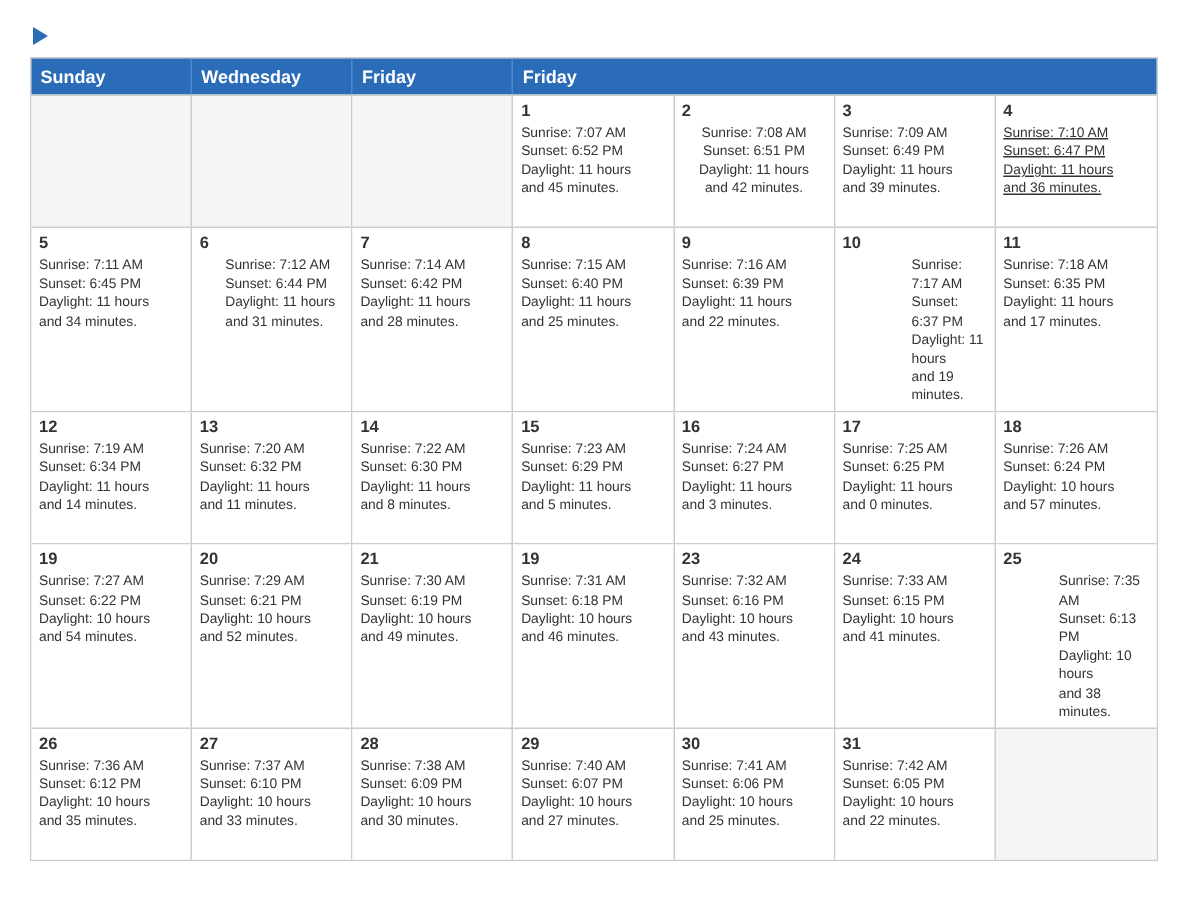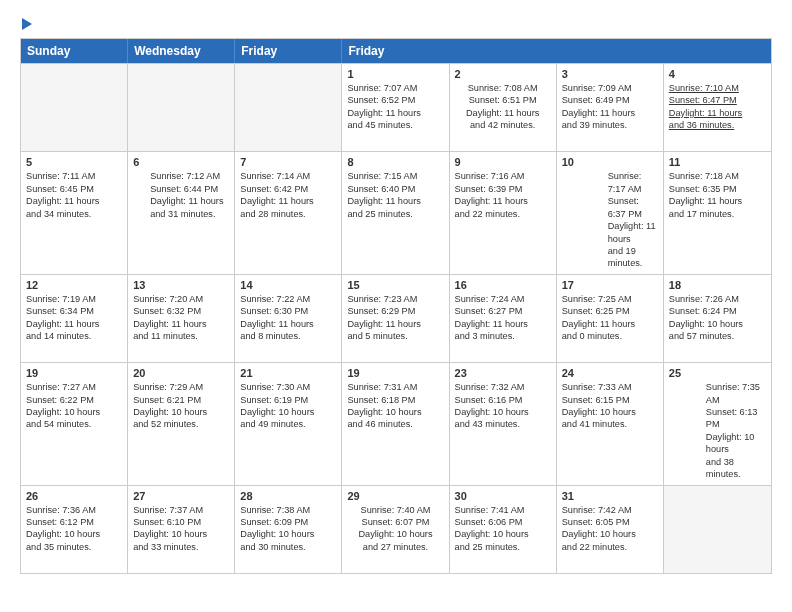--- a/index.html
+++ b/index.html
@@ -346,21 +346,21 @@
           </div>
           <div class="cal-cell">
             <div class="day-number">28</div>
             <div class="day-info" style="white-space: pre-line;">Sunrise: 7:38 AM
 Sunset: 6:09 PM
 Daylight: 10 hours
 and 30 minutes.</div>
           </div>
           <div class="cal-cell">
             <div class="day-number">29</div>
-            <div class="day-info" style="white-space: pre-line; text-align: center;">Sunrise: 7:40 AM
+            <div class="day-info" style="white-space: pre-line;">Sunrise: 7:40 AM
 Sunset: 6:07 PM
 Daylight: 10 hours
 and 27 minutes.</div>
           </div>
           <div class="cal-cell">
             <div class="day-number">30</div>
             <div class="day-info" style="white-space: pre-line;">Sunrise: 7:41 AM
 Sunset: 6:06 PM
 Daylight: 10 hours
 and 25 minutes.</div>

